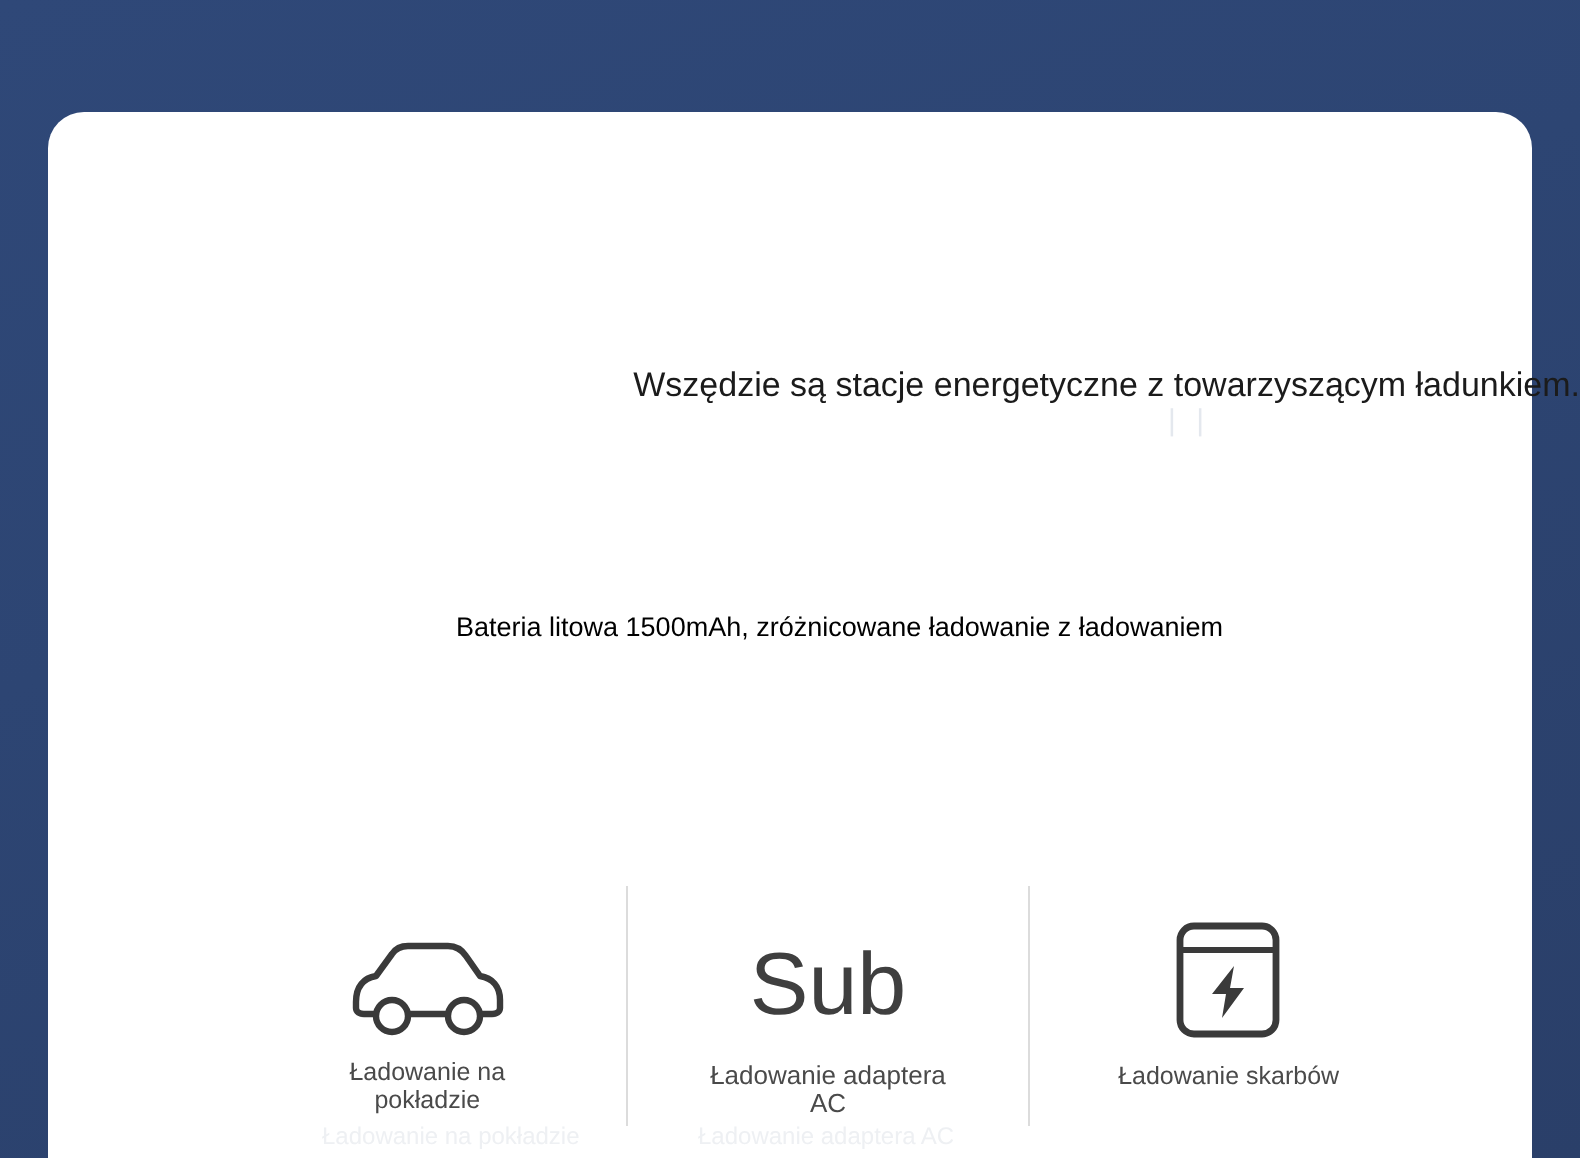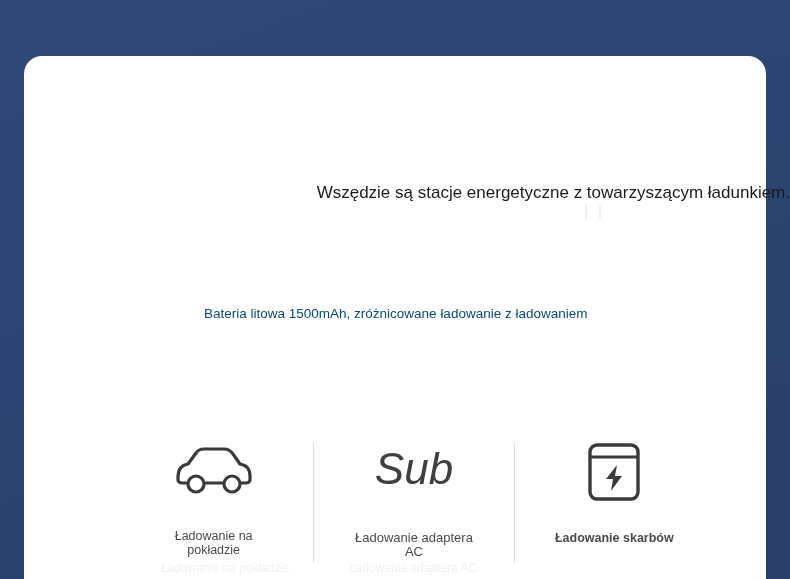--- a/index.html
+++ b/index.html
@@ -59,25 +59,25 @@
     text-align: right;
     padding-left: 4px;
     box-sizing: border-box;
     font-size: 17px;
     color: #1b1b1b;
     line-height: 24px;
     white-space: nowrap;
   }
   #sub-1 {
     position: absolute;
-    left: 180px;
+    left: 204px;
     top: 250px;
     width: 400px;
     font-size: 13.5px;
-    color: #0c4a6e;
+    color: #000000;
     line-height: 15px;
   }
   #sub-2 {
     position: absolute;
     left: 283px;
     top: 286px;
     width: 300px;
     font-size: 12.5px;
     color: #555;
     line-height: 14px;
@@ -103,35 +103,34 @@
   .divider {
     width: 1px;
     height: 120px;
     background: #dcdcdc;
     flex: 0 0 1px;
     margin-top: 2px;
   }
   .feat-icon {
     height: 80px;
     display: flex;
-    align-items: flex-start;
+    align-items: flex-end;
     justify-content: center;
-    font-style: italic;
   }
   .feat-label {
     font-size: 12.5px;
     color: #4a4a4a;
     text-align: center;
     line-height: 14px;
     margin-top: 10px;
     max-width: 130px;
   }
   #feature-1 .feat-label { margin-top: 8px; }
   #feature-2 .feat-label { font-size: 13px; }
-  #feature-3 .feat-label { font-size: 12.5px; font-weight: bold; }
+  #feature-3 .feat-label { font-size: 12.5px; }
   #sub-bigtext {
     font-size: 44px;
     color: #3f3f3f;
     line-height: 56px;
     font-weight: 400;
     letter-spacing: 0px;
   }
   .ghost-label {
     position: absolute;
     font-size: 12px;

